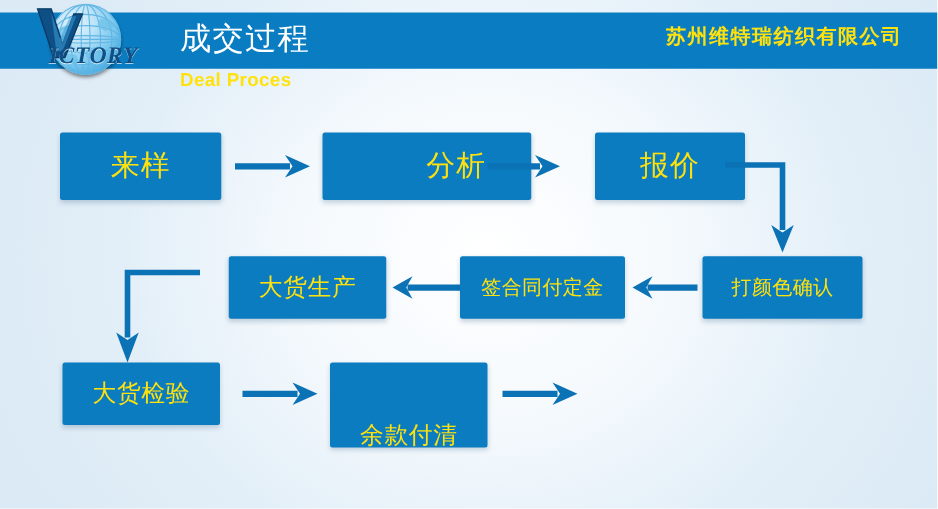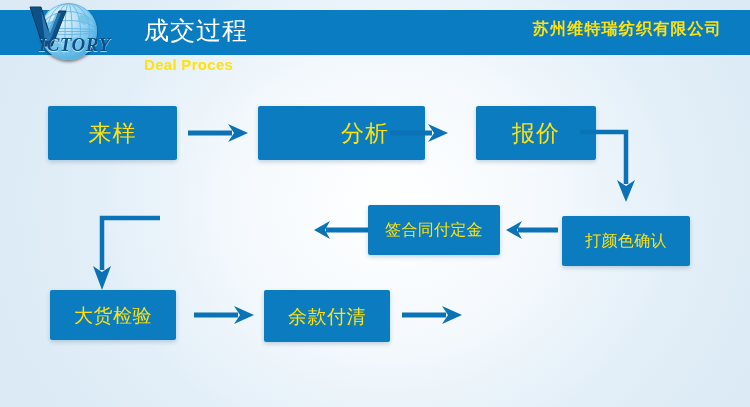--- a/index.html
+++ b/index.html
@@ -202,40 +202,43 @@
     <span class="label">报价</span>
   </div>
 
   <div class="arrow" style="left:580px; top:126px;">
     <svg width="70" height="78" viewBox="0 0 70 78" aria-hidden="true">
       <path d="M0 6 L46 6 L46 58" stroke="#0b72b5" stroke-width="4.5" fill="none"></path>
       <path d="M37 54 L46 76 L55 54 L46 60 Z" fill="#0b72b5"></path>
     </svg>
   </div>
 
+  <div class="node n-size-md" style="left:183px; top:205px; width:126px; height:50px;">
+    <span class="label">大货生产</span>
+  </div>
 
   <div class="arrow" style="left:314px; top:219px;">
     <svg width="56" height="22" viewBox="0 0 56 22" aria-hidden="true">
       <path d="M54 11 L12 11" stroke="#0b72b5" stroke-width="5" fill="none"></path>
       <path d="M16 2 L0 11 L16 20 L11 11 Z" fill="#0b72b5"></path>
     </svg>
   </div>
 
   <div class="node n-size-sm" style="left:368px; top:205px; width:132px; height:50px;">
     <span class="label">签合同付定金</span>
   </div>
 
   <div class="arrow" style="left:506px; top:219px;">
     <svg width="54" height="22" viewBox="0 0 54 22" aria-hidden="true">
       <path d="M52 11 L12 11" stroke="#0b72b5" stroke-width="5" fill="none"></path>
       <path d="M16 2 L0 11 L16 20 L11 11 Z" fill="#0b72b5"></path>
     </svg>
   </div>
 
-  <div class="node n-size-sm" style="left:562px; top:205px; width:128px; height:50px;margin-top:11px;">
+  <div class="node n-size-sm" style="left:562px; top:205px; width:128px; height:50px;">
     <span class="label">打颜色确认</span>
   </div>
 
   <div class="arrow" style="left:88px; top:212px;">
     <svg width="80" height="82" viewBox="0 0 80 82" aria-hidden="true">
       <path d="M72 6 L14 6 L14 58" stroke="#0b72b5" stroke-width="4.5" fill="none"></path>
       <path d="M5 54 L14 78 L23 54 L14 60 Z" fill="#0b72b5"></path>
     </svg>
   </div>
 
@@ -243,21 +246,21 @@
     <span class="label">大货检验</span>
   </div>
 
   <div class="arrow" style="left:194px; top:304px;">
     <svg width="62" height="22" viewBox="0 0 62 22" aria-hidden="true">
       <path d="M0 11 L44 11" stroke="#0b72b5" stroke-width="5" fill="none"></path>
       <path d="M40 2 L60 11 L40 20 L46 11 Z" fill="#0b72b5"></path>
     </svg>
   </div>
 
-  <div class="node n-size-md" style="left:264px; top:290px; width:126px; height:52px;">
+  <div class="node n-size-md" style="left:264px; top:290px; width:126px; height:68px;align-items:flex-end;">
     <span class="label">余款付清</span>
   </div>
 
   <div class="arrow" style="left:402px; top:304px;">
     <svg width="62" height="22" viewBox="0 0 62 22" aria-hidden="true">
       <path d="M0 11 L44 11" stroke="#0b72b5" stroke-width="5" fill="none"></path>
       <path d="M40 2 L60 11 L40 20 L46 11 Z" fill="#0b72b5"></path>
     </svg>
   </div>
 

